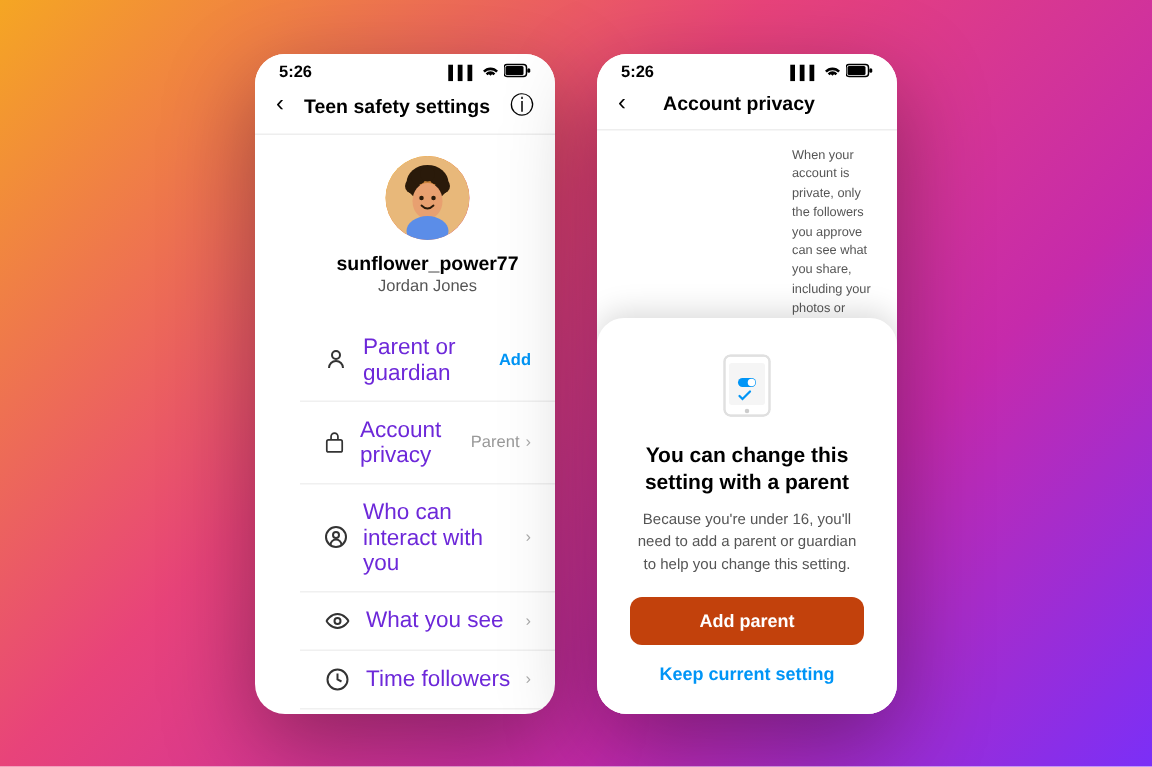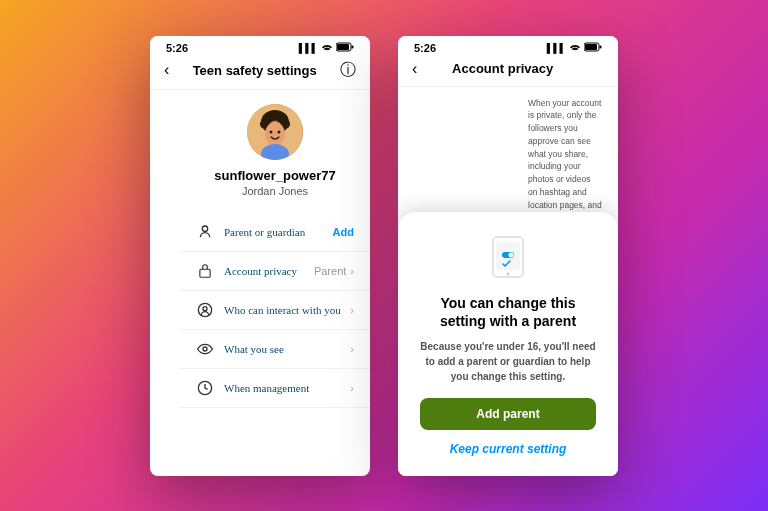--- a/index.html
+++ b/index.html
@@ -9,24 +9,24 @@
       overflow: hidden;
       font-family: -apple-system, BlinkMacSystemFont, 'Segoe UI', sans-serif;
       background: linear-gradient(135deg, #f5a623 0%, #e8437a 40%, #c62aab 70%, #7b2ff7 100%);
       display: flex;
       align-items: center;
       justify-content: center;
       gap: 28px;
     }
 
     .phone {
-      width: 220px;
+      width: 200px;
       height: 440px;
       background: #fff;
-      border-radius: 8px;
+      border-radius: 20px;
       overflow: hidden;
       box-shadow: 0 20px 60px rgba(0,0,0,0.35);
       display: flex;
       flex-direction: column;
       position: relative;
     }
 
     
     .status-bar {
       display: flex;
@@ -137,23 +137,22 @@
     .menu-icon {
       width: 18px;
       height: 18px;
       display: flex;
       align-items: center;
       justify-content: center;
       color: #333;
       font-size: 14px;
     }
     .menu-label {
-      font-size: 11px;
-      color: #0c4a6e;
-      font-family: Liberation Serif, serif;
+      font-size: 15px;
+      color: #6d28d9;
     }
     .menu-item-right {
       display: flex;
       align-items: flex-start;
       gap: 4px;
     }
     .menu-value {
       font-size: 11px;
       color: #999;
     }
@@ -247,46 +246,44 @@
       text-align: center;
       margin-bottom: 8px;
       line-height: 1.3;
     }
     .modal-desc {
       font-size: 10px;
       color: #555;
       text-align: center;
       line-height: 1.5;
       margin-bottom: 14px;
-      font-weight: bold;
     }
     .modal-btn-primary {
       width: 100%;
-      background: #4d7c0f;
+      background: #c2410c;
       color: #fff;
       border: none;
       border-radius: 8px;
       padding: 9px;
       font-size: 12px;
       font-weight: 700;
       text-align: center;
       margin-bottom: 8px;
       cursor: pointer;
     }
     .modal-btn-secondary {
       width: 100%;
       background: transparent;
       border: none;
       color: #0095f6;
       font-size: 12px;
       font-weight: 600;
       text-align: center;
       cursor: pointer;
       padding: 4px;
-      font-style: italic;
     }
   </style>
 </head>
 <body>
 
 <div class="phone">
 
   <div class="status-bar">
     <span class="status-time">5:26</span>
     <div class="status-icons">
@@ -411,21 +408,21 @@
       </div>
 
       <div class="menu-item">
         <div class="menu-item-left">
           <div class="menu-icon">
             <svg width="16" height="16" viewBox="0 0 24 24" fill="none" stroke="#333" stroke-width="2">
               <circle cx="12" cy="12" r="10"></circle>
                 <polyline points="12 6 12 12 16 14"></polyline>
             </svg>
           </div>
-          <span class="menu-label">When management</span>
+          <span class="menu-label">Time followers</span>
         </div>
         <div class="menu-item-right">
           <span class="chevron">›</span>
         </div>
       </div>
     </div>
 
   </div>
 </div>
 

